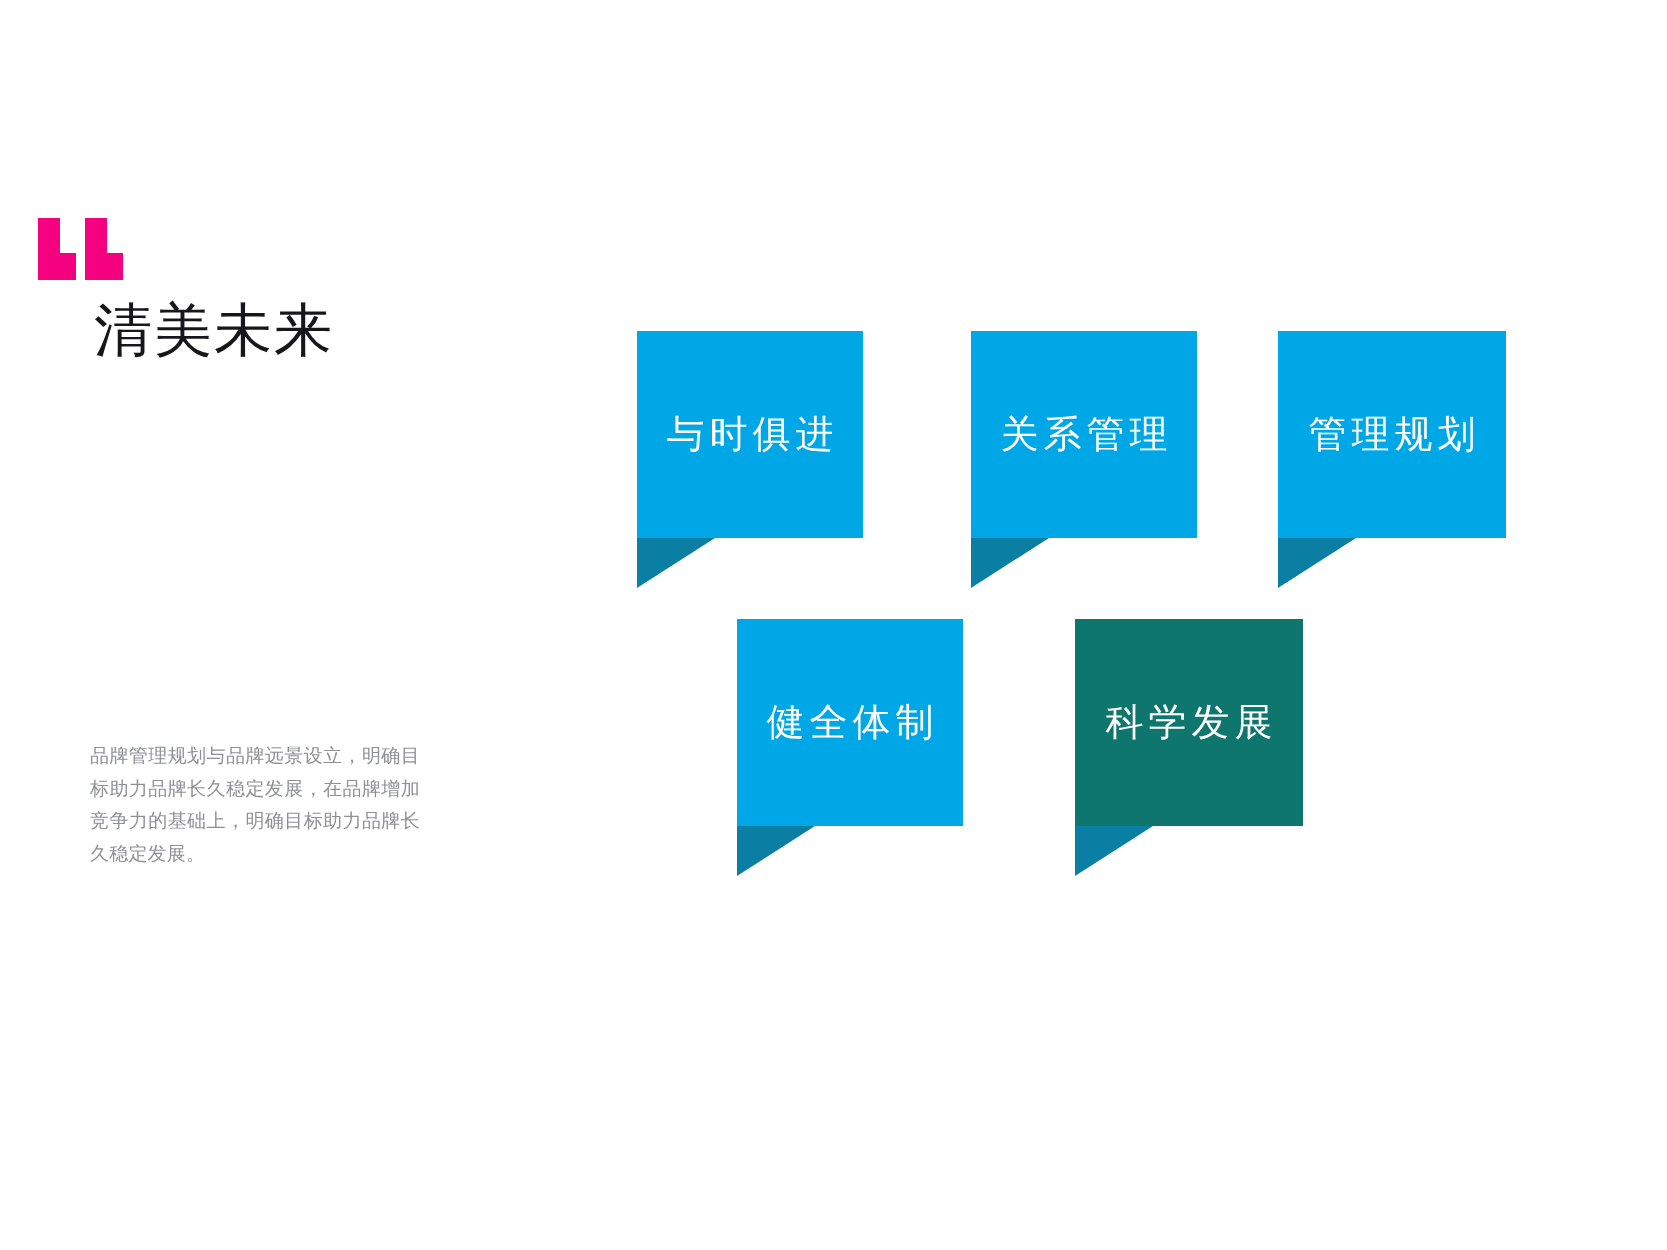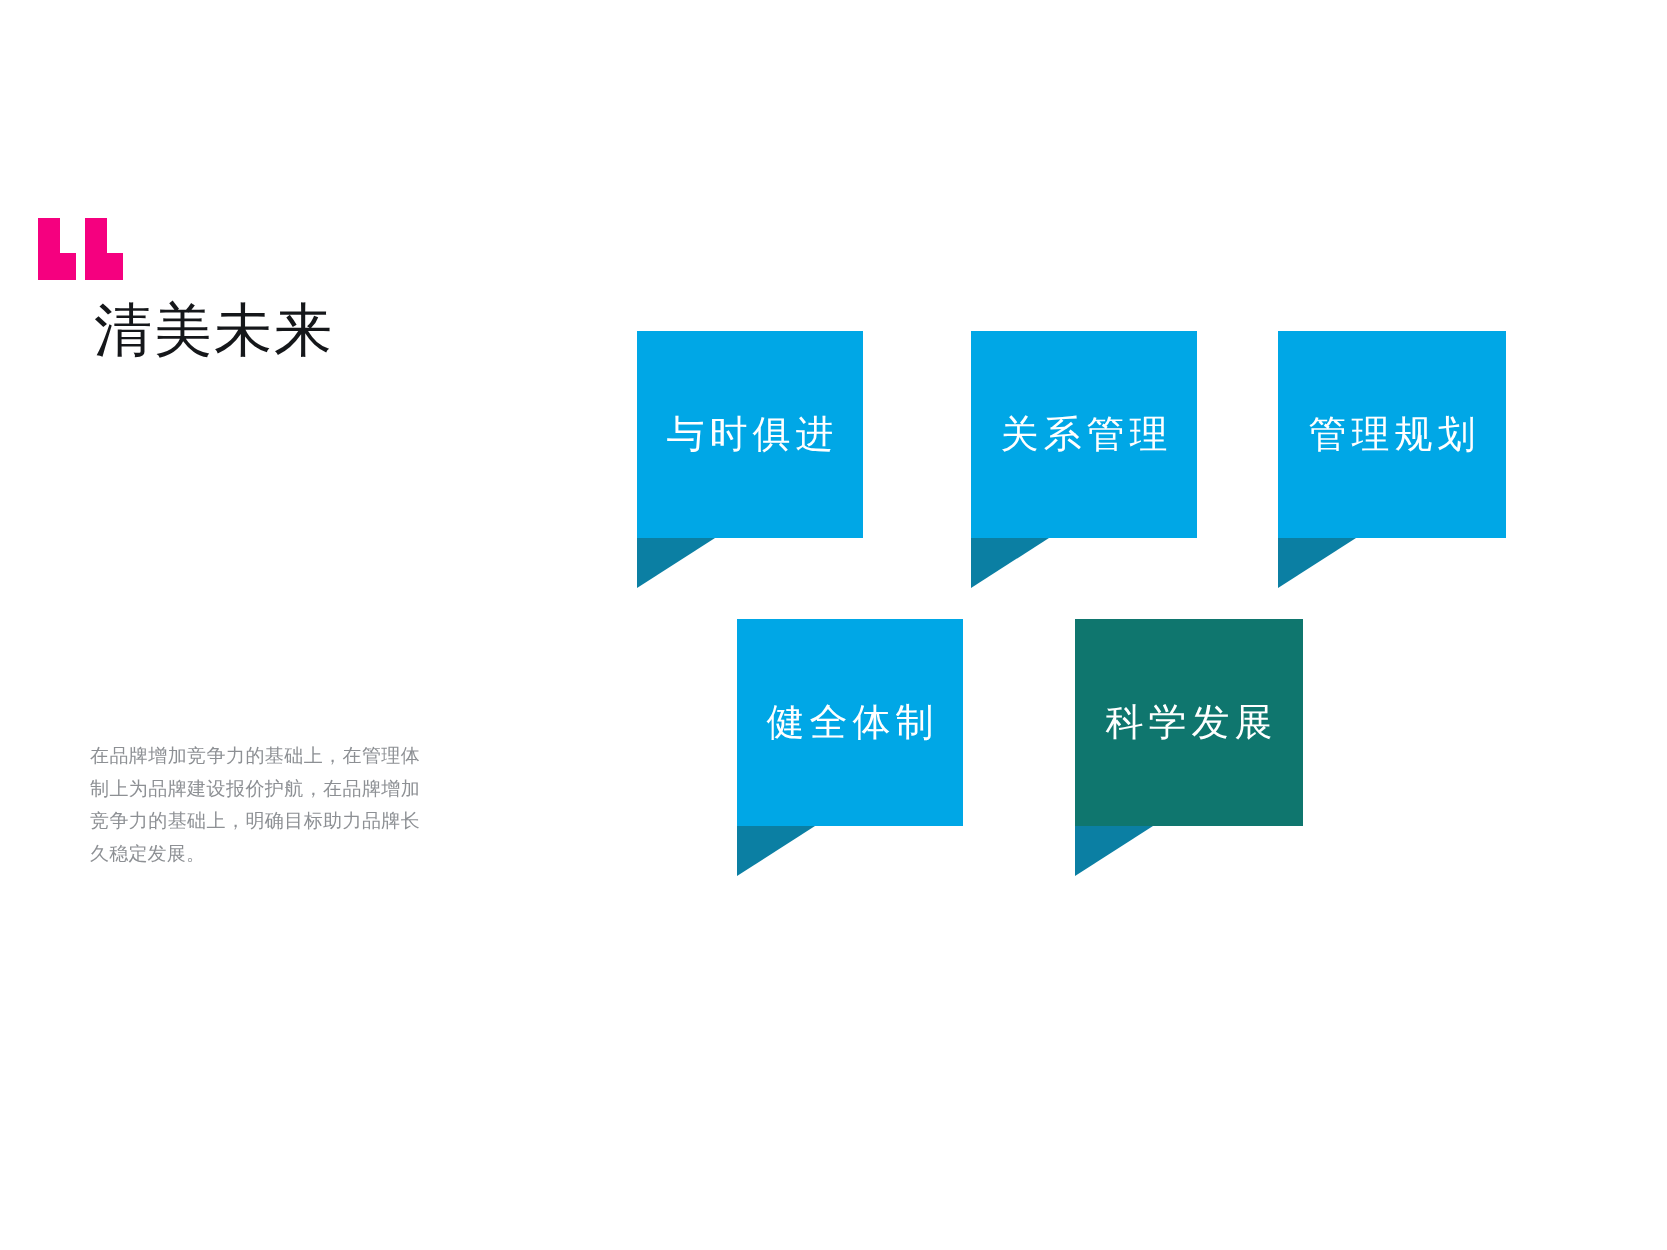--- a/index.html
+++ b/index.html
@@ -155,21 +155,21 @@
         <span class="foot" style="background: rgb(245, 0, 127);"></span>
       </div>
     </div>
 
     <div class="brand-title" style="color: rgb(21, 23, 26);">清美未来</div>
 
     <div class="brand-sub" style="color: rgb(141, 144, 148);">
     </div>
   </div>
 
-  <div class="brand-para" style="color: rgb(141, 144, 148);">在品牌增加竞争力的基础上，在管理体制上为品牌建设报价护航，在品牌增加竞争力的基础上，明确目标助力品牌长久稳定发展。</div>
+  <div class="brand-para" style="color: rgb(141, 144, 148);">品牌管理规划与品牌远景设立，明确目标助力品牌长久稳定发展，在品牌增加竞争力的基础上，明确目标助力品牌长久稳定发展。</div>
 
   <div class="bubbles">
 
     <div class="bubble b1">
       <div class="body" style="background: rgb(0, 167, 230);">
         <span class="label" style="color: rgb(255, 255, 255);">与时俱进</span>
       </div>
       <div class="tail" style="background: rgb(11, 127, 163);"></div>
     </div>
 

